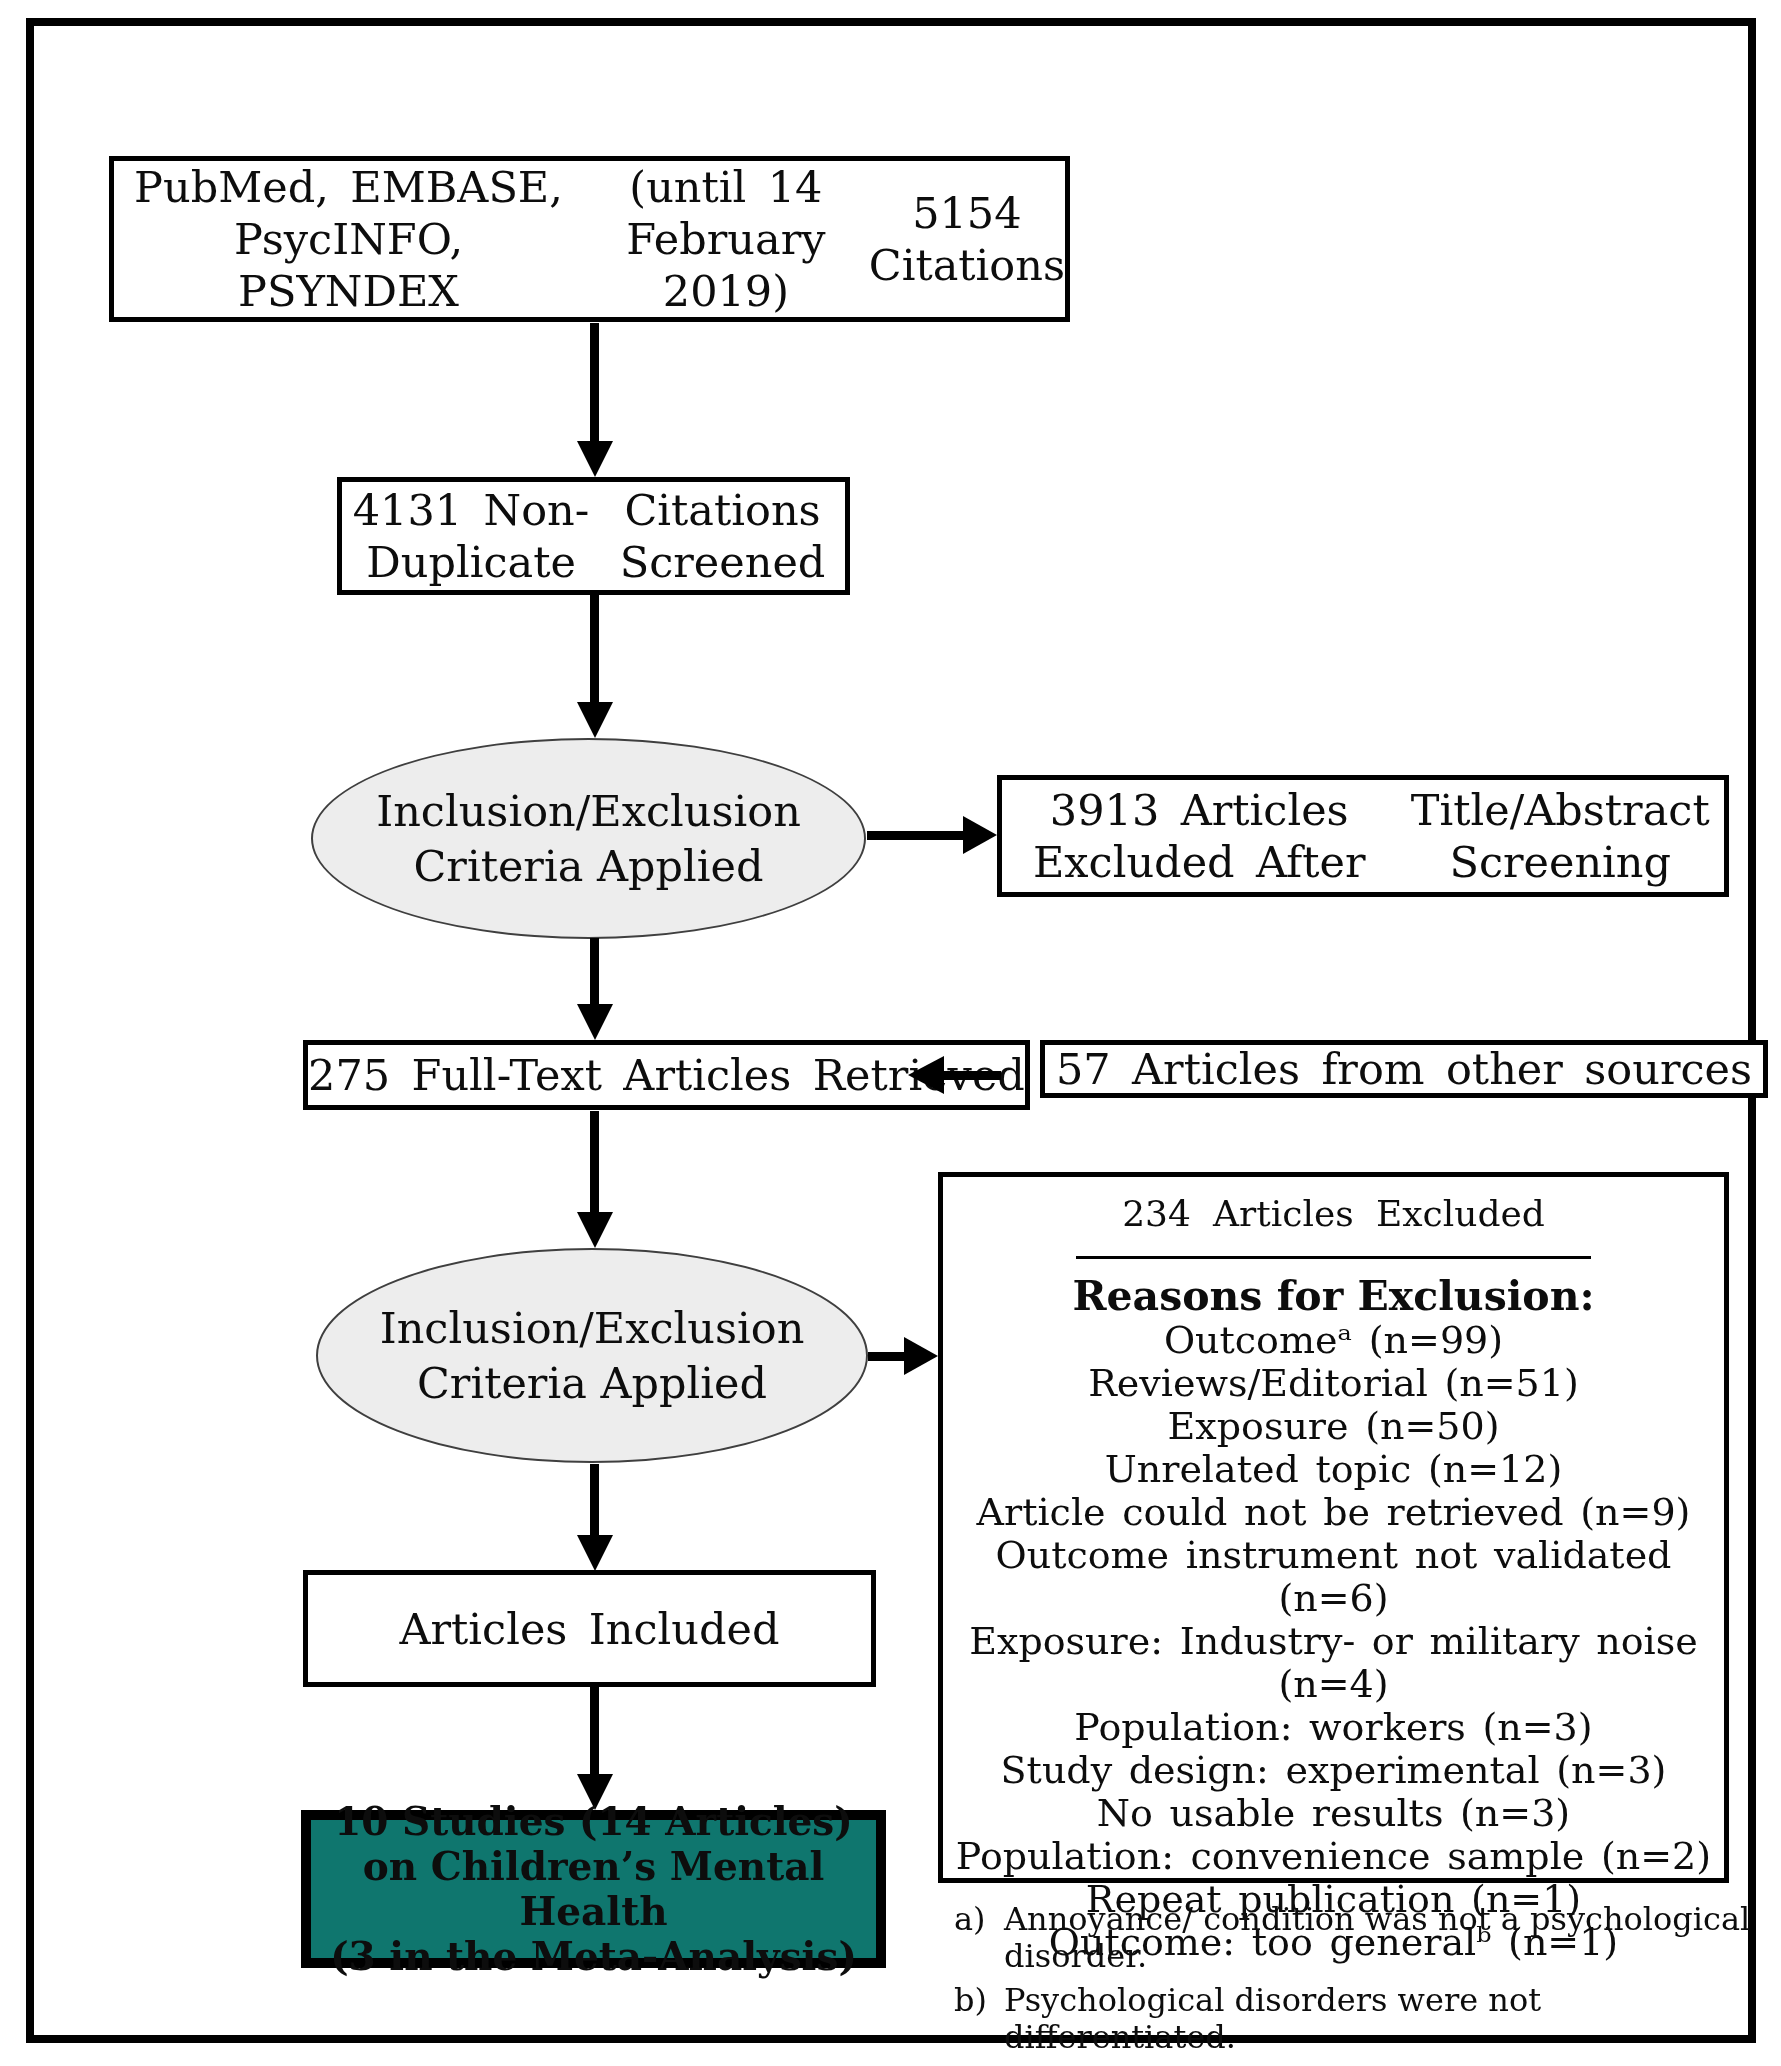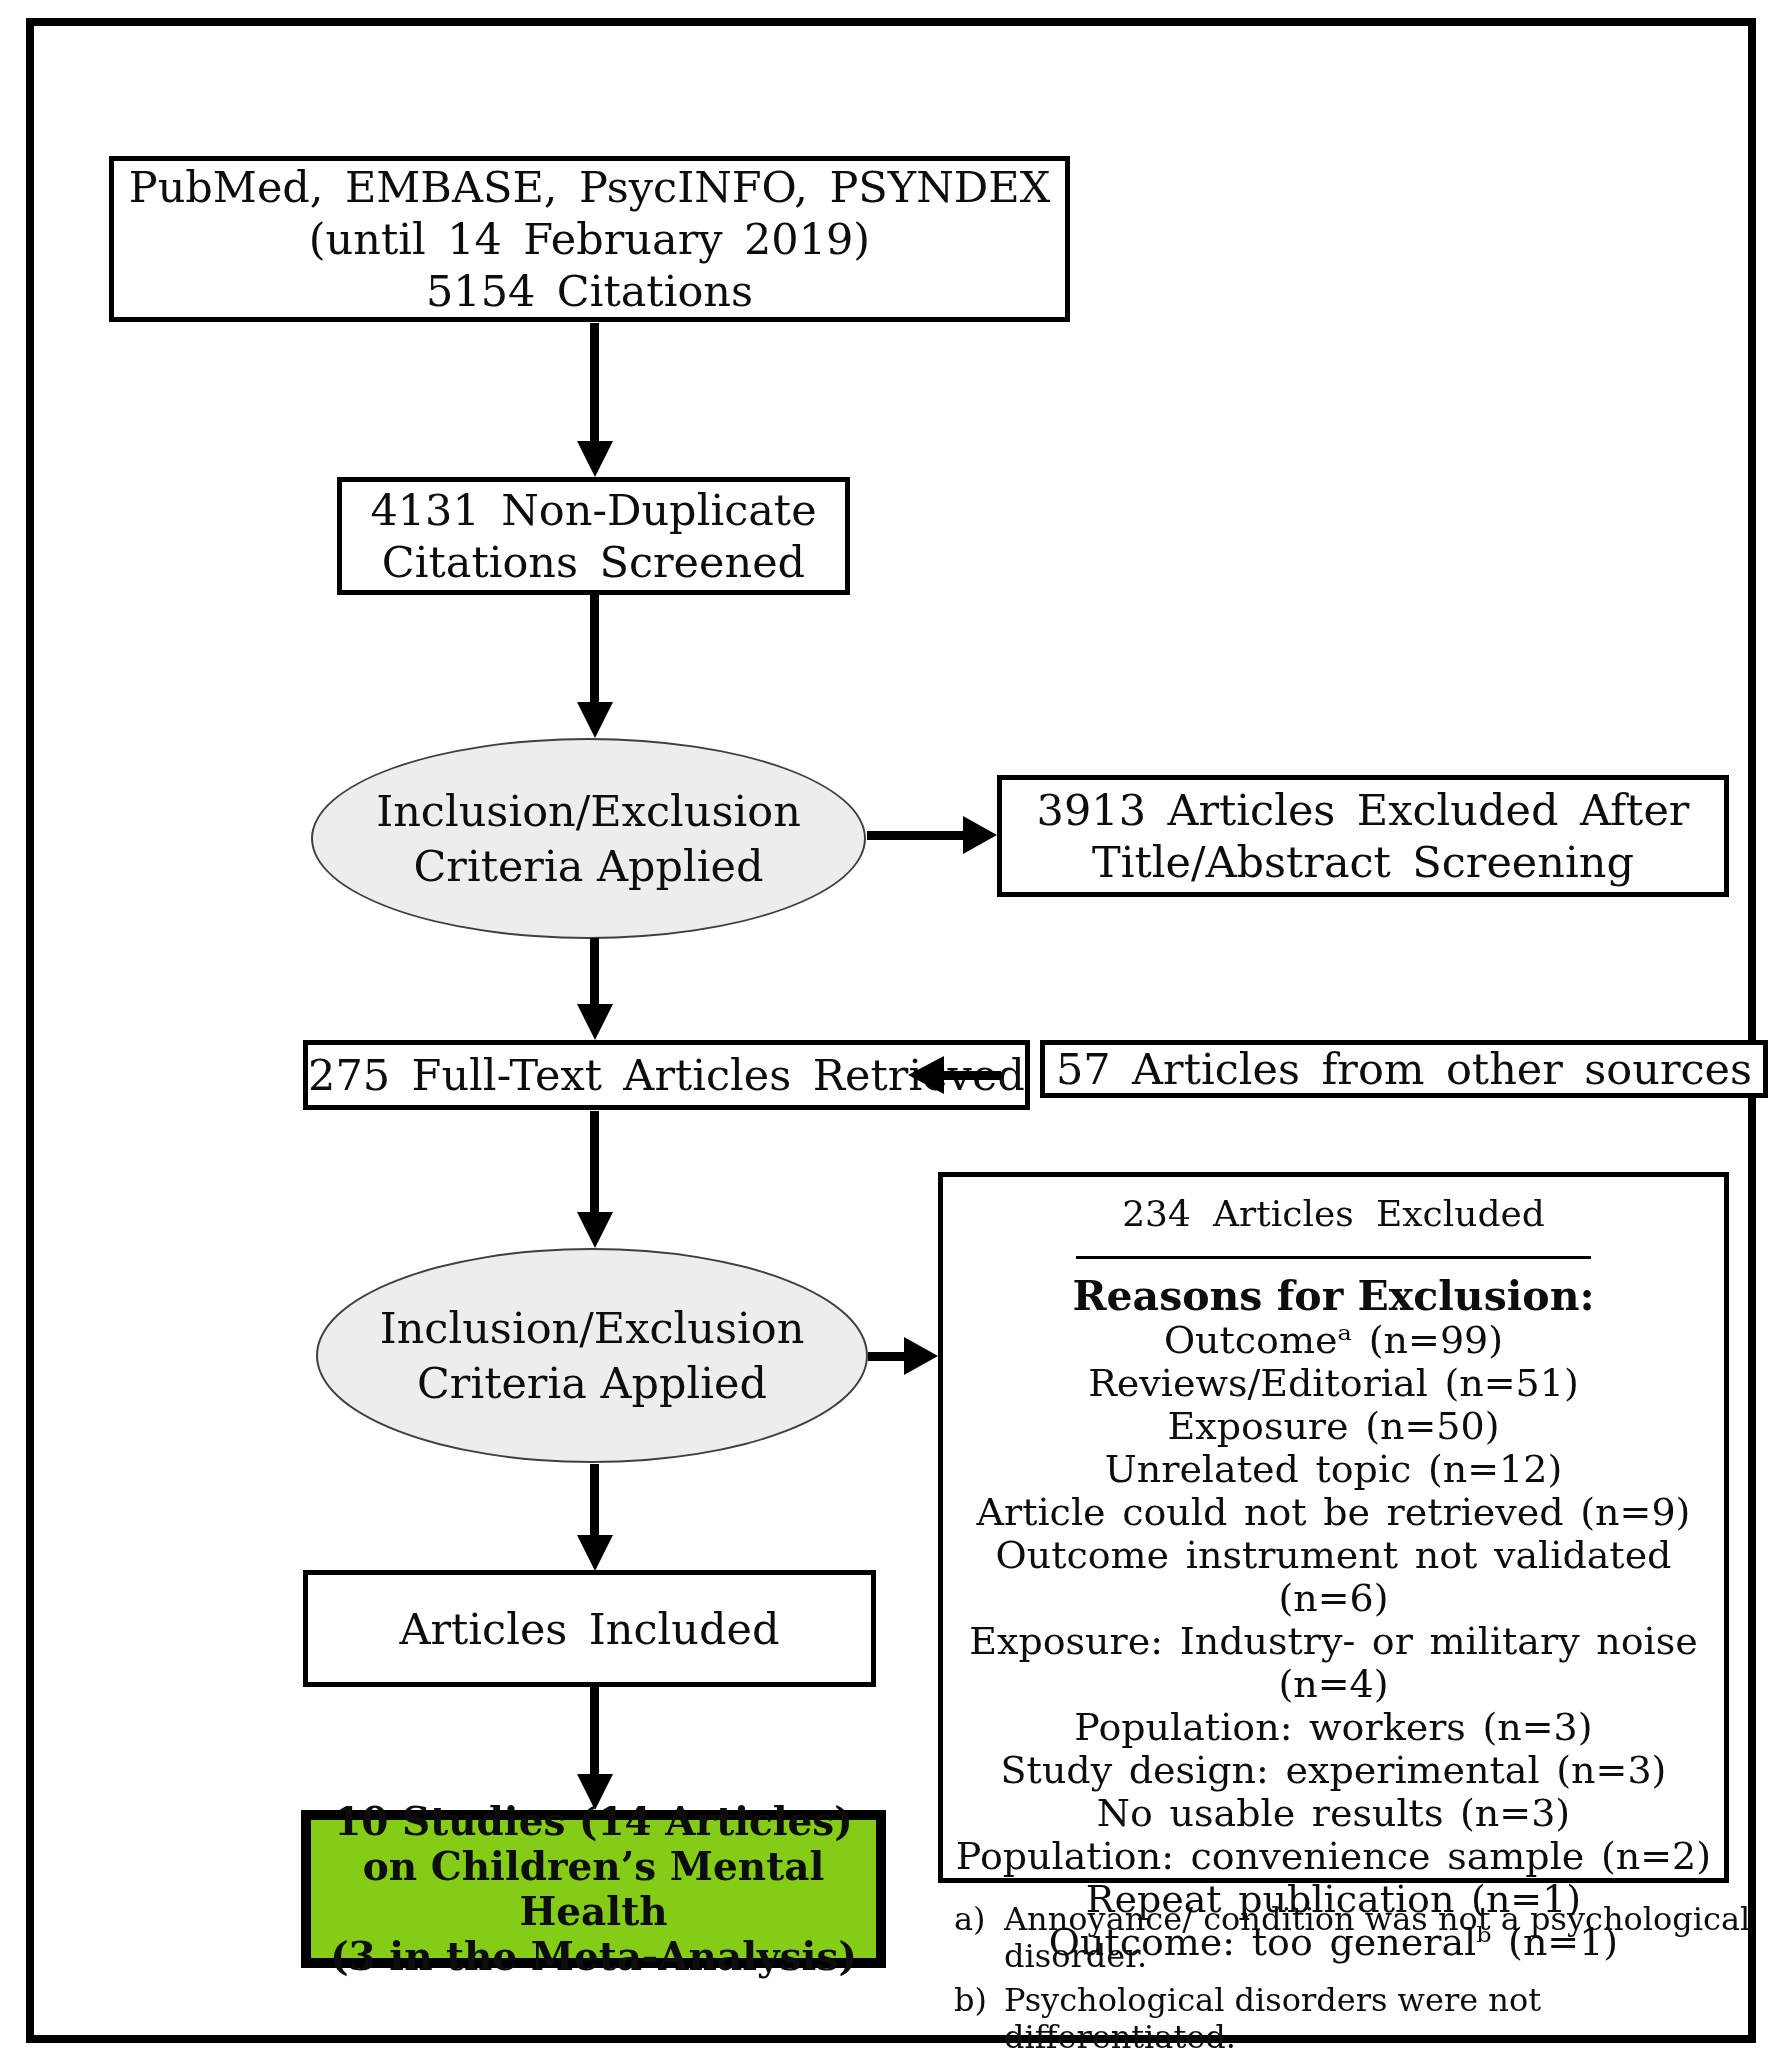--- a/index.html
+++ b/index.html
@@ -7,21 +7,21 @@
     position:relative; width:1781px; height:2066px; background:#ffffff;
     font-family:"DejaVu Serif","Liberation Serif",serif; color:#0d0d0d;
     overflow:hidden;
   }
   .frame {
     position:absolute; left:26px; top:18px; width:1730px; height:2025px;
     border:8px solid #000; box-sizing:border-box;
   }
   .node {
     position:absolute; box-sizing:border-box; background:#fff;
-    border:5px solid #000; display:flex; flex-direction:column;
+    border:5px solid #000; display:flex; flex-direction:row;
     align-items:center; justify-content:center; text-align:center;
   }
   .node .ln { word-spacing:0.18em; }
   .std { font-size:43px; line-height:52px; }
   .ellipse {
     position:absolute; box-sizing:border-box; background:#ededed;
     border:2.9px solid #3f3f3f; border-radius:50%;
     display:flex; flex-direction:column; align-items:center; justify-content:center;
     text-align:center; font-size:43px; line-height:55px;
   }
@@ -47,21 +47,21 @@
   .bigbox .heading { font-size:41px; line-height:46px; font-weight:bold; }
   .bigbox .reason { font-size:38px; line-height:43px; word-spacing:0.12em; }
   
   .footnotes { position:absolute; left:954px; top:1901px; width:806px; font-size:32px; line-height:37px; }
   .fn-row { display:flex; margin-bottom:6.5px; text-align:left; }
   .fn-marker { flex:0 0 50px; }
   .fn-text { flex:1; }
   
   .finalbox {
     position:absolute; box-sizing:border-box; left:301px; top:1810px; width:585px; height:158px;
-    background:#84cc16; border:10.8px solid #000; display:flex; flex-direction:column;
+    background:#0f766e; border:10.8px solid #000; display:flex; flex-direction:column;
     align-items:center; justify-content:center; text-align:center;
     font-size:39px; line-height:45px; font-weight:bold;
   }
 </style>
 </head>
 <body>
 
 <div id="canvas">
 
   <div class="frame"></div>

